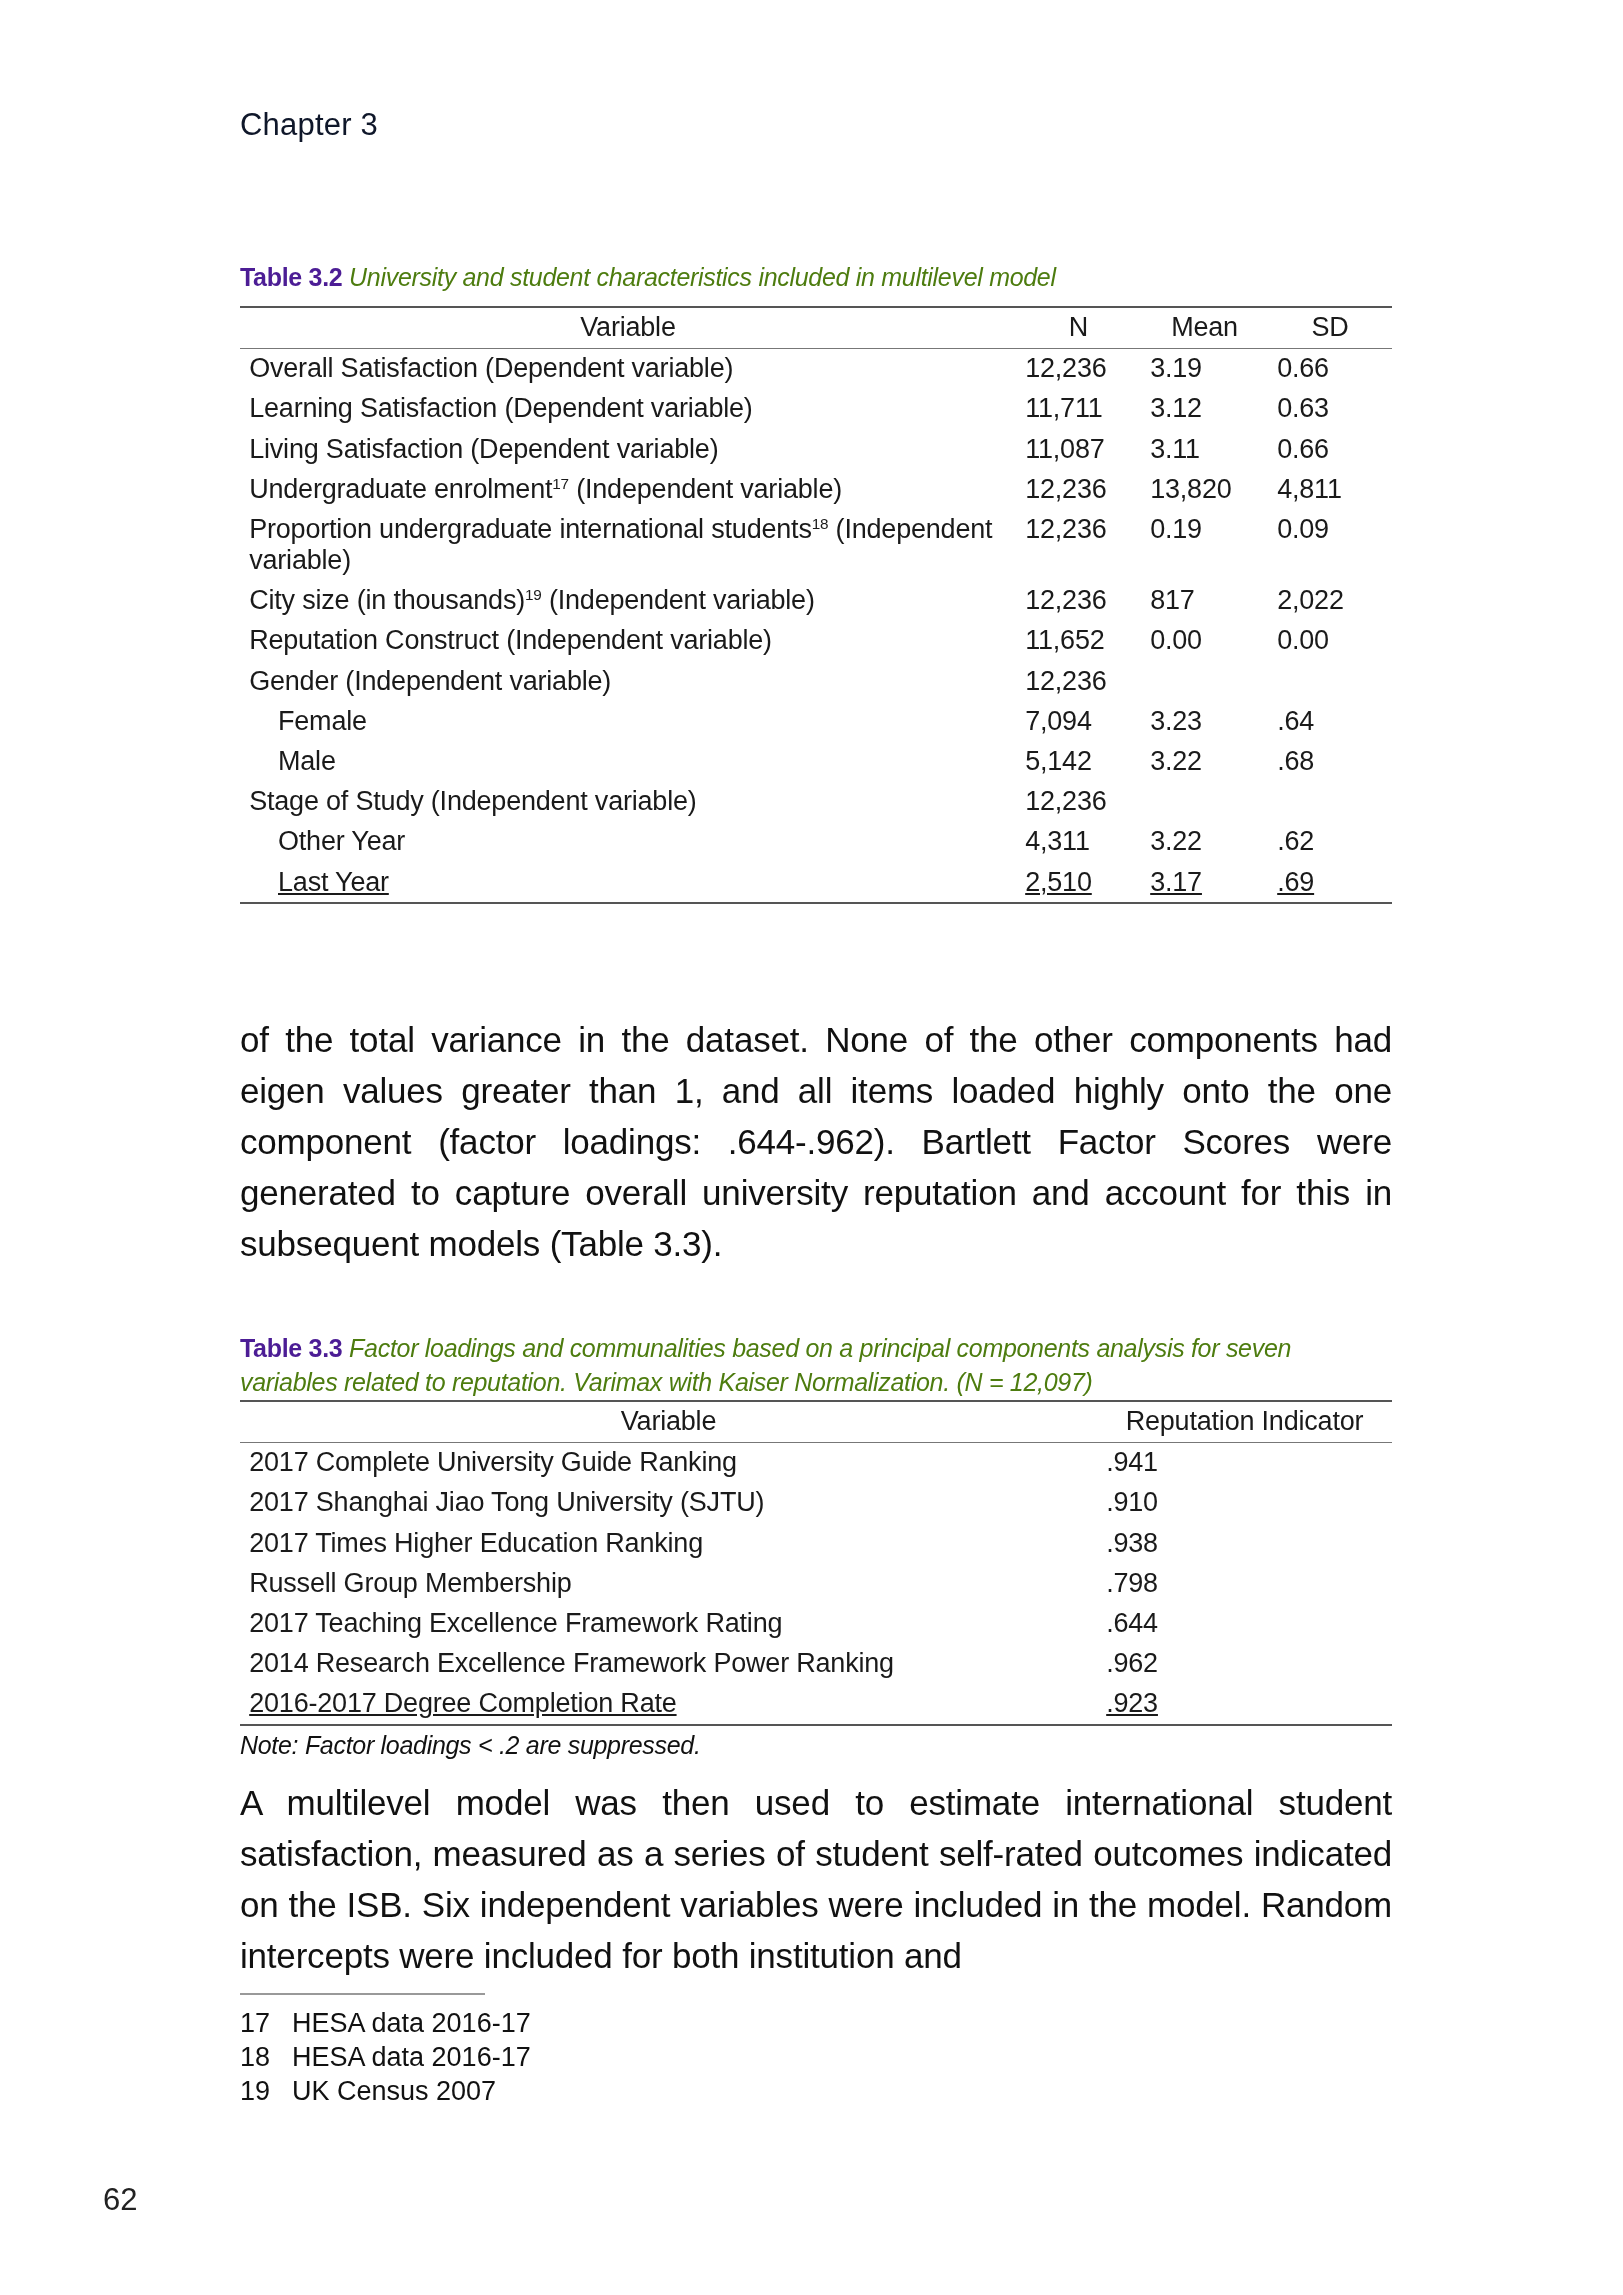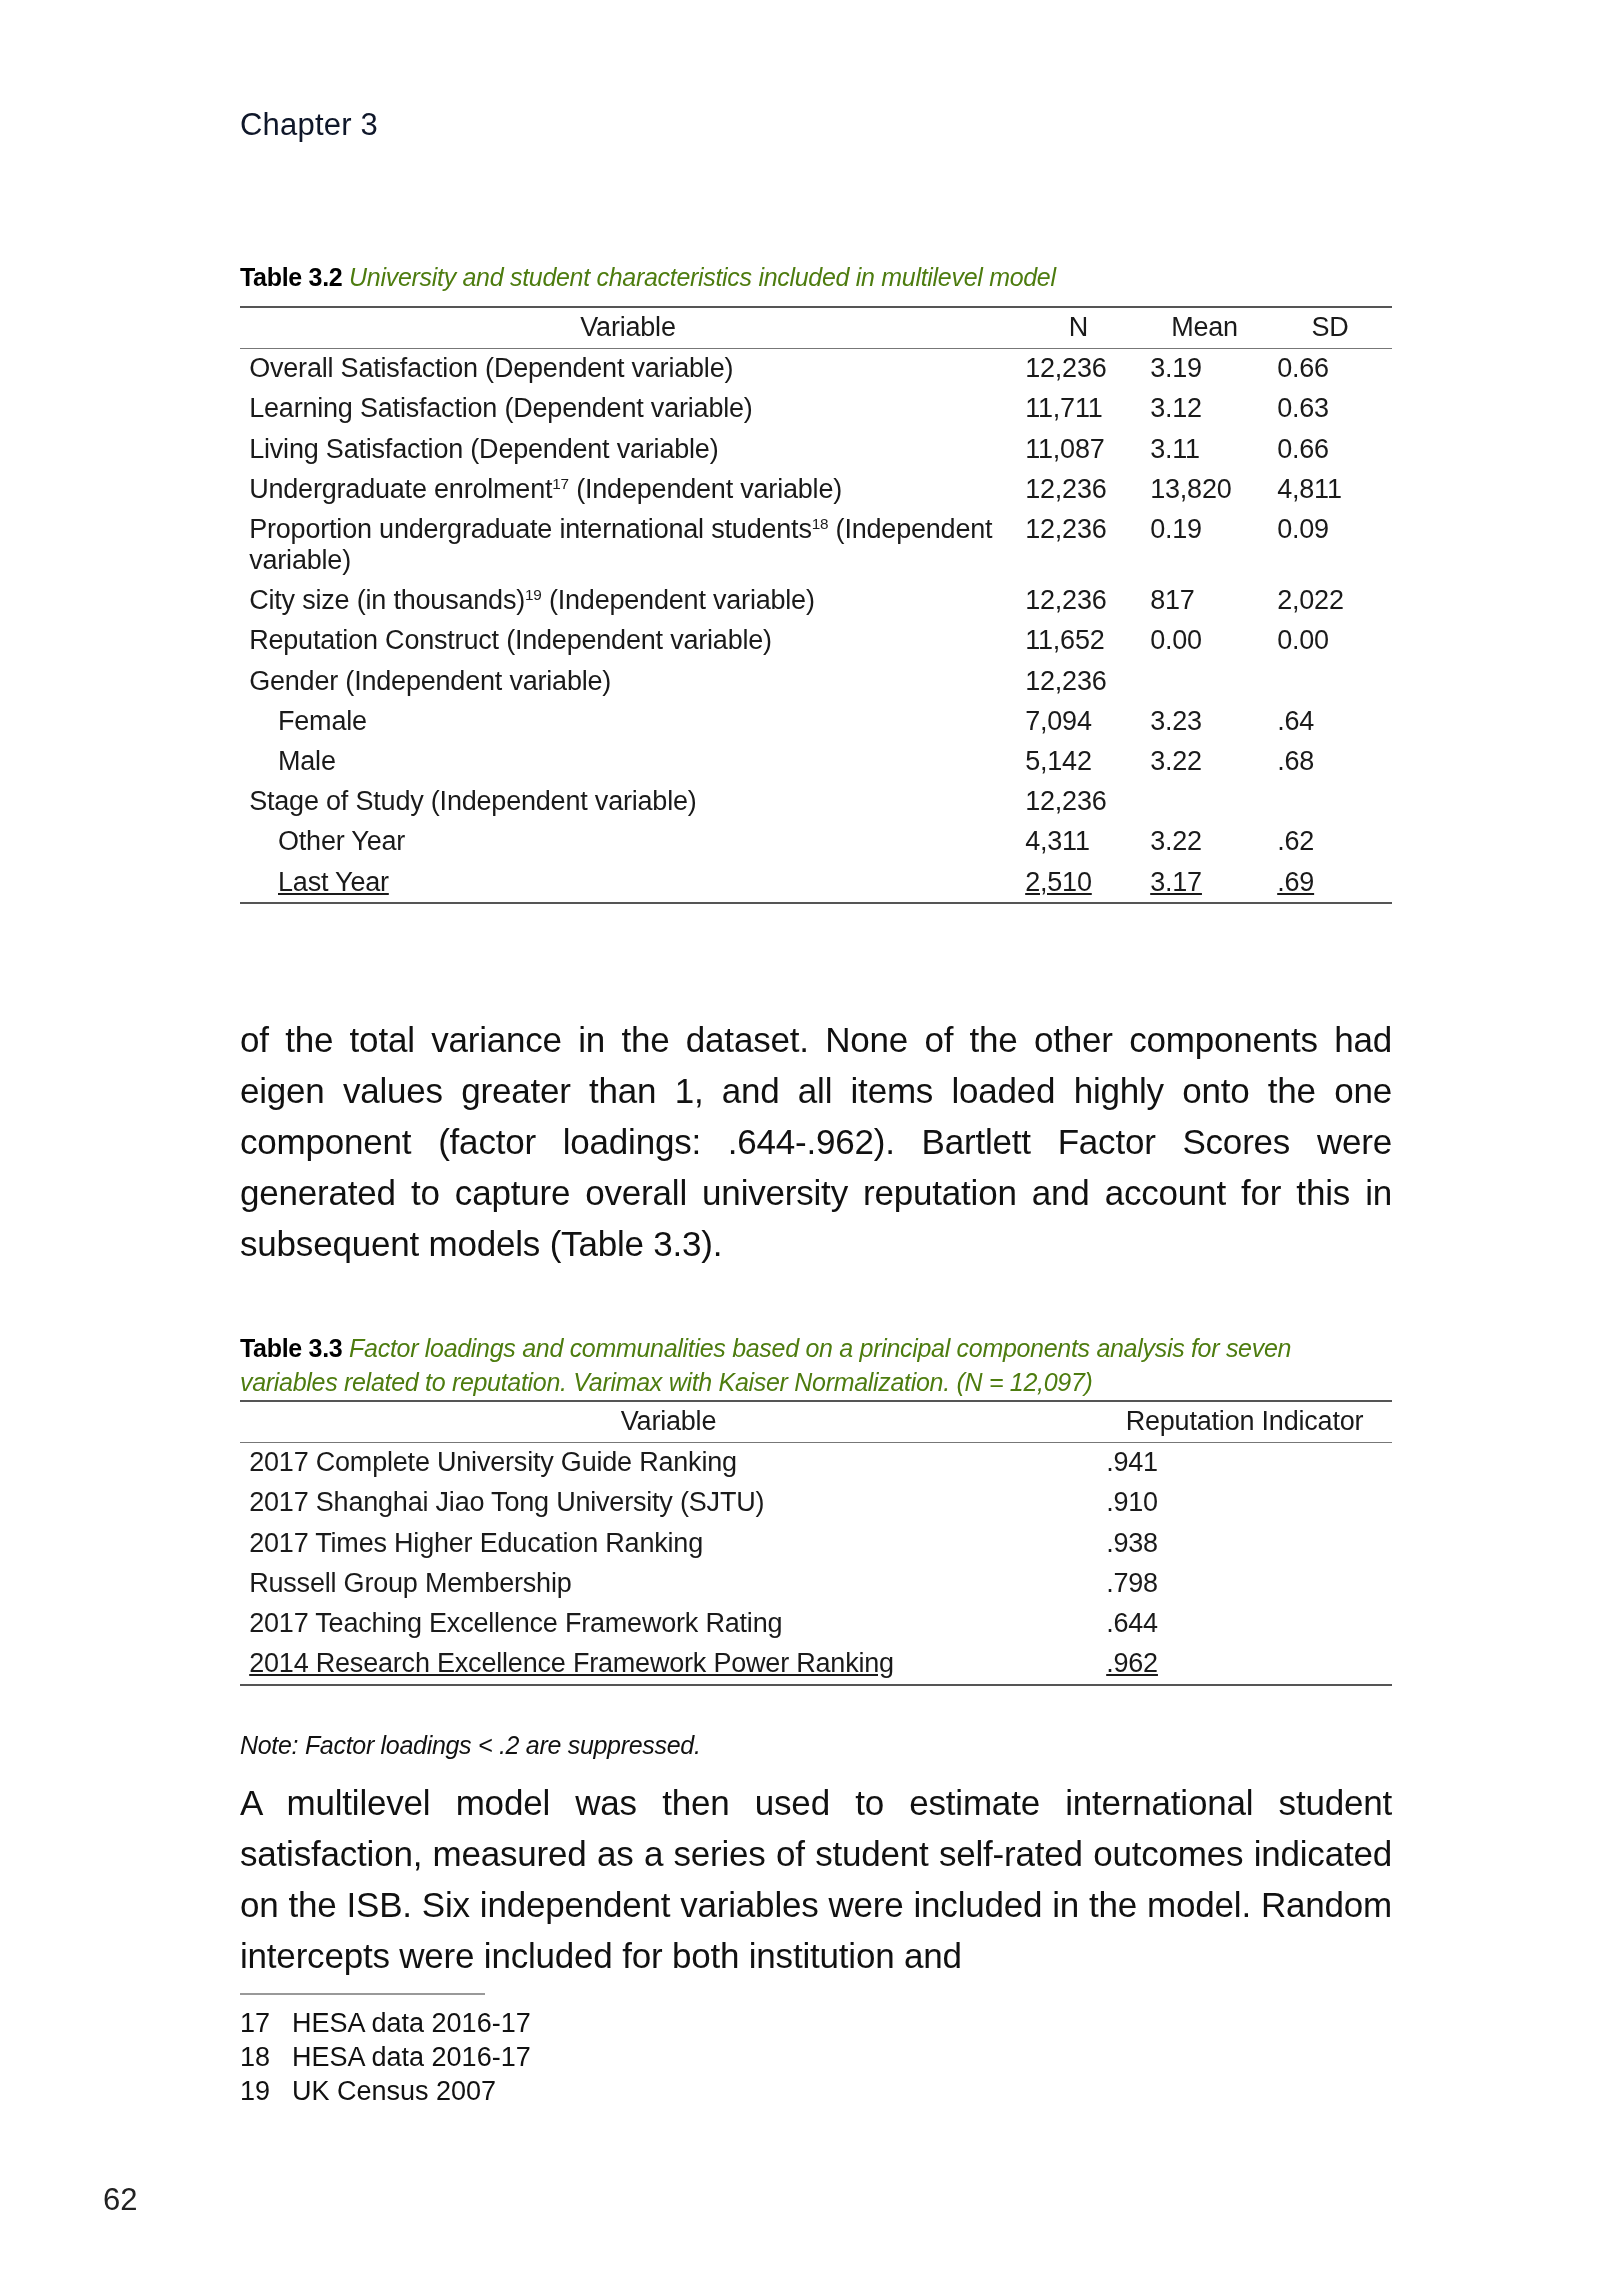--- a/index.html
+++ b/index.html
@@ -1,21 +1,21 @@
 <!DOCTYPE html>
 <html style="font-size:12.2px"><head>
 <meta charset="utf-8">
 <style>
   html, body { margin: 0; padding: 0; background: #ffffff; }
   body { width: 1624px; height: 2295px; position: relative; overflow: hidden;
          font-family: "Liberation Sans", "DejaVu Sans", sans-serif; color: #1a1a1a; }
   .abs { position: absolute; }
   .running-head { left: 240px; top: 107px; font-size: 31px; font-weight: 300; color: #0f172a; letter-spacing: 0.2px; text-align: center; }
   .caption { left: 240px; font-size: 25px; line-height: 34px; width: 1152px; letter-spacing: -0.3px; }
-  .caption .lbl { font-weight: bold; color: #000000; font-style: normal; }
+  .caption .lbl { font-weight: bold; color: #4c1d95; font-style: normal; }
   .caption .txt { font-style: italic; color: #4d7c0f; }
   table.data { position: absolute; left: 240px; width: 1152px; border-collapse: collapse; font-size: 27px; letter-spacing: -0.2px; color: #1a1a1a; }
   table.data thead th { font-weight: normal; text-align: center; padding: 3.1px 9.2px 4.6px 9.2px; border-top: 2.3px solid #555; border-bottom: 1.5px solid #777; height: 32px; line-height: 32px; }
   table.data tbody td { padding: 0 9.2px; vertical-align: top; line-height: 31px; padding-top: 4.6px; padding-bottom: 4.6px; }
   table.data tbody tr:last-child td { border-bottom: 2.3px solid #555; text-decoration: underline; }
   table.data td.indent { padding-left: 38px; }
   table.data sup { font-size: 15.3px; vertical-align: 9.2px; line-height: 0; }
   #t32 { top: 306px; }
   #t32 col.c-var { width: 776px; } #t32 col.c-n { width: 125px; } #t32 col.c-mean { width: 127px; } #t32 col.c-sd { width: 124px; }
   #t33 { top: 1400px; }
@@ -169,20 +169,24 @@
         <td>.798</td>
       </tr>
       <tr>
         <td>2017 Teaching Excellence Framework Rating</td>
         <td>.644</td>
       </tr>
       <tr>
         <td>2014 Research Excellence Framework Power Ranking</td>
         <td>.962</td>
       </tr>
+      <tr>
+        <td>2016-2017 Degree Completion Rate</td>
+        <td>.923</td>
+      </tr>
     </tbody>
 </table>
 <div class="abs note">Note: Factor loadings &lt; .2 are suppressed.</div>
 
 <div class="abs body-text" style="top:1777px;">A multilevel model was then used to estimate international student satisfaction, measured as a series of student self-rated outcomes indicated on the ISB. Six independent variables were included in the model. Random intercepts were included for both institution and</div>
 
 <div class="abs fn-rule"></div>
 <div class="abs footnotes" id="footnotes">
     <div class="fn">
       <span class="fn-num">17</span>

